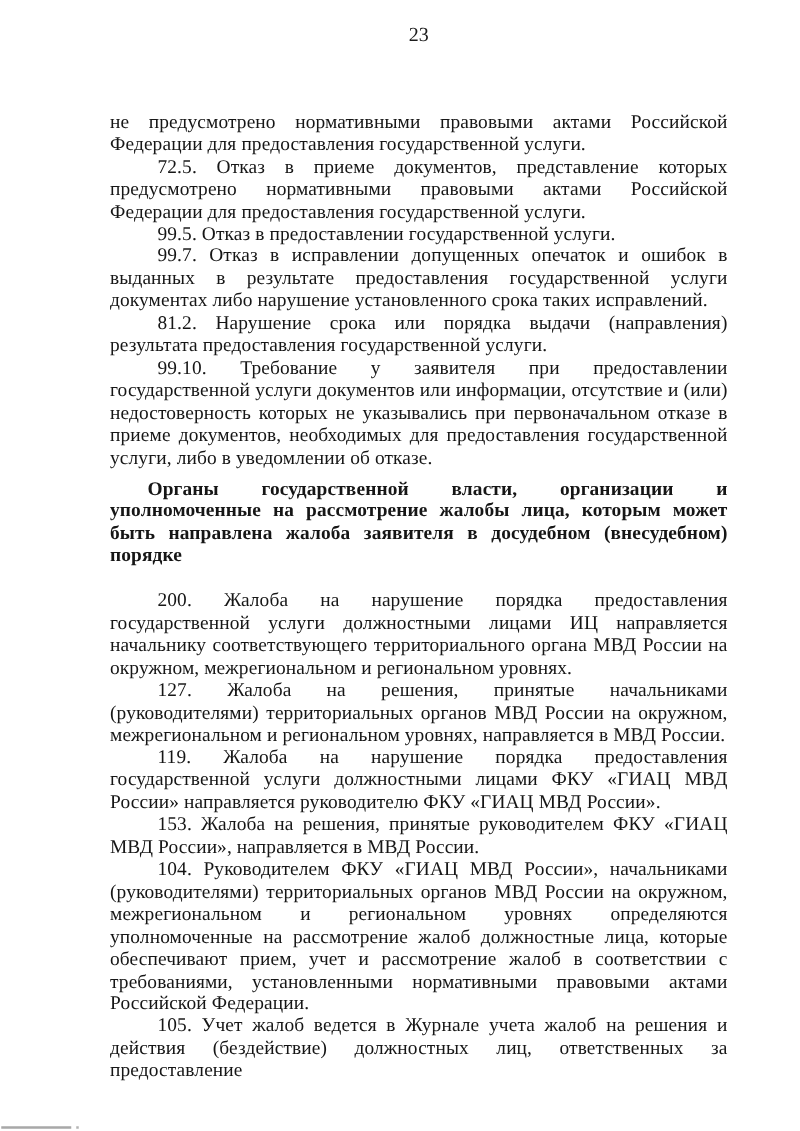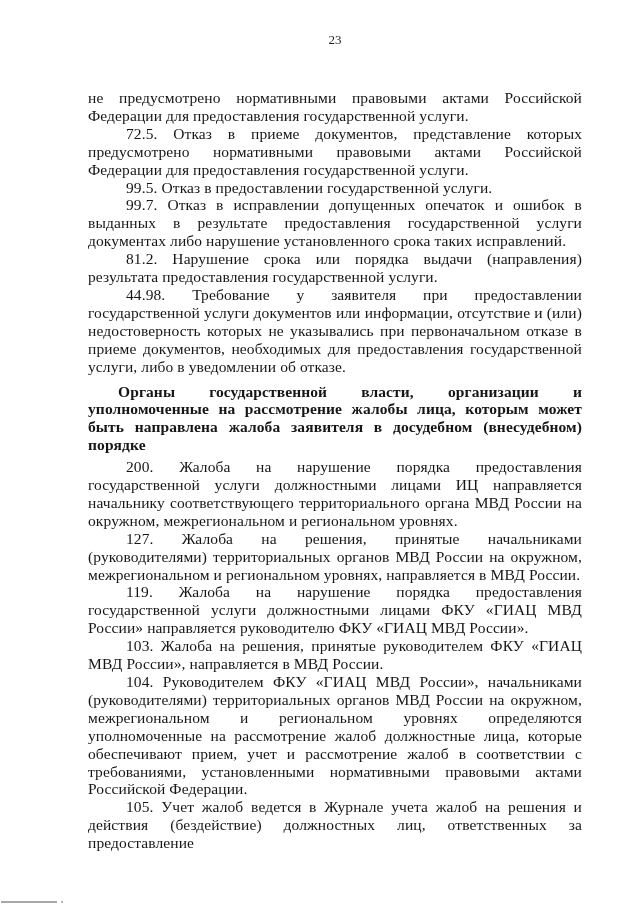--- a/index.html
+++ b/index.html
@@ -11,25 +11,25 @@
     position: relative;
     width: 640px;
     height: 905px;
     background: #ffffff;
     overflow: hidden;
     font-family: "Liberation Serif", "DejaVu Serif", serif;
     color: #161616;
   }
   .page-number {
     position: absolute;
-    top: 32px;
+    top: 20px;
     left: 88px;
     width: 494px;
     text-align: center;
-    font-size: 13px;
+    font-size: 16px;
     color: #1c1c1c;
   }
   .content {
     position: absolute;
     top: 73px;
     left: 88px;
     width: 494px;
     font-size: 15.5px;
     line-height: 17.9px;
     text-align: justify;
@@ -41,21 +41,21 @@
     text-align: justify;
   }
   .content p.continuation {
     text-indent: 0;
     margin-top: 16px;
   }
   .content p.heading {
     font-weight: bold;
     text-indent: 30px;
     margin-top: 7px;
-    margin-bottom: 4px;
+    margin-bottom: 18px;
   }
   .artifact-line {
     position: absolute;
     left: 1px;
     top: 901px;
     width: 56px;
     height: 2px;
     background: #a8a8a8;
   }
   .artifact-dot {
@@ -72,25 +72,25 @@
 
 <div class="page">
   <div class="page-number">23</div>
 
   <div class="content" id="content">
       <p class="continuation">не предусмотрено нормативными правовыми актами Российской Федерации для предоставления государственной услуги.</p>
       <p class="body">72.5. Отказ в приеме документов, представление которых предусмотрено нормативными правовыми актами Российской Федерации для предоставления государственной услуги.</p>
       <p class="body">99.5. Отказ в предоставлении государственной услуги.</p>
       <p class="body">99.7. Отказ в исправлении допущенных опечаток и ошибок в выданных в результате предоставления государственной услуги документах либо нарушение установленного срока таких исправлений.</p>
       <p class="body">81.2. Нарушение срока или порядка выдачи (направления) результата предоставления государственной услуги.</p>
-      <p class="body">44.98. Требование у заявителя при предоставлении государственной услуги документов или информации, отсутствие и (или) недостоверность которых не указывались при первоначальном отказе в приеме документов, необходимых для предоставления государственной услуги, либо в уведомлении об отказе.</p>
+      <p class="body">99.10. Требование у заявителя при предоставлении государственной услуги документов или информации, отсутствие и (или) недостоверность которых не указывались при первоначальном отказе в приеме документов, необходимых для предоставления государственной услуги, либо в уведомлении об отказе.</p>
       <p class="heading">Органы государственной власти, организации и уполномоченные на рассмотрение жалобы лица, которым может быть направлена жалоба заявителя в досудебном (внесудебном) порядке</p>
       <p class="body">200. Жалоба на нарушение порядка предоставления государственной услуги должностными лицами ИЦ направляется начальнику соответствующего территориального органа МВД России на окружном, межрегиональном и региональном уровнях.</p>
       <p class="body">127. Жалоба на решения, принятые начальниками (руководителями) территориальных органов МВД России на окружном, межрегиональном и региональном уровнях, направляется в МВД России.</p>
       <p class="body">119. Жалоба на нарушение порядка предоставления государственной услуги должностными лицами ФКУ «ГИАЦ МВД России» направляется руководителю ФКУ «ГИАЦ МВД России».</p>
-      <p class="body">103. Жалоба на решения, принятые руководителем ФКУ «ГИАЦ МВД России», направляется в МВД России.</p>
+      <p class="body">153. Жалоба на решения, принятые руководителем ФКУ «ГИАЦ МВД России», направляется в МВД России.</p>
       <p class="body">104. Руководителем ФКУ «ГИАЦ МВД России», начальниками (руководителями) территориальных органов МВД России на окружном, межрегиональном и региональном уровнях определяются уполномоченные на рассмотрение жалоб должностные лица, которые обеспечивают прием, учет и рассмотрение жалоб в соответствии с требованиями, установленными нормативными правовыми актами Российской Федерации.</p>
       <p class="body">105. Учет жалоб ведется в Журнале учета жалоб на решения и действия (бездействие) должностных лиц, ответственных за предоставление</p>
     </div>
 
   <div class="artifact-line"></div>
   <div class="artifact-dot"></div>
 </div>
 
 </body></html>

